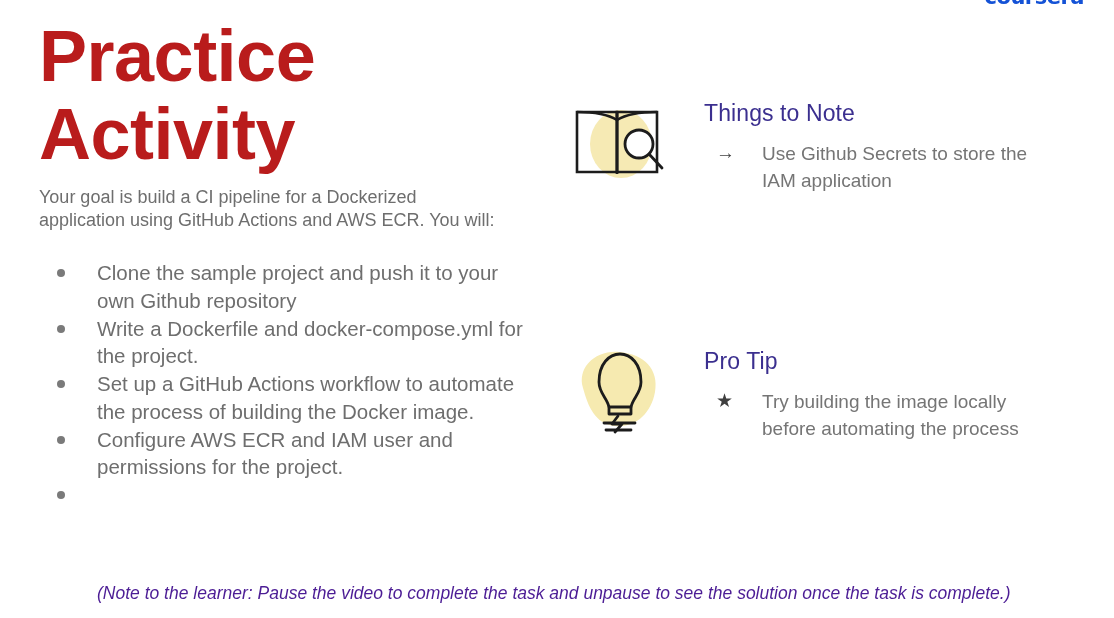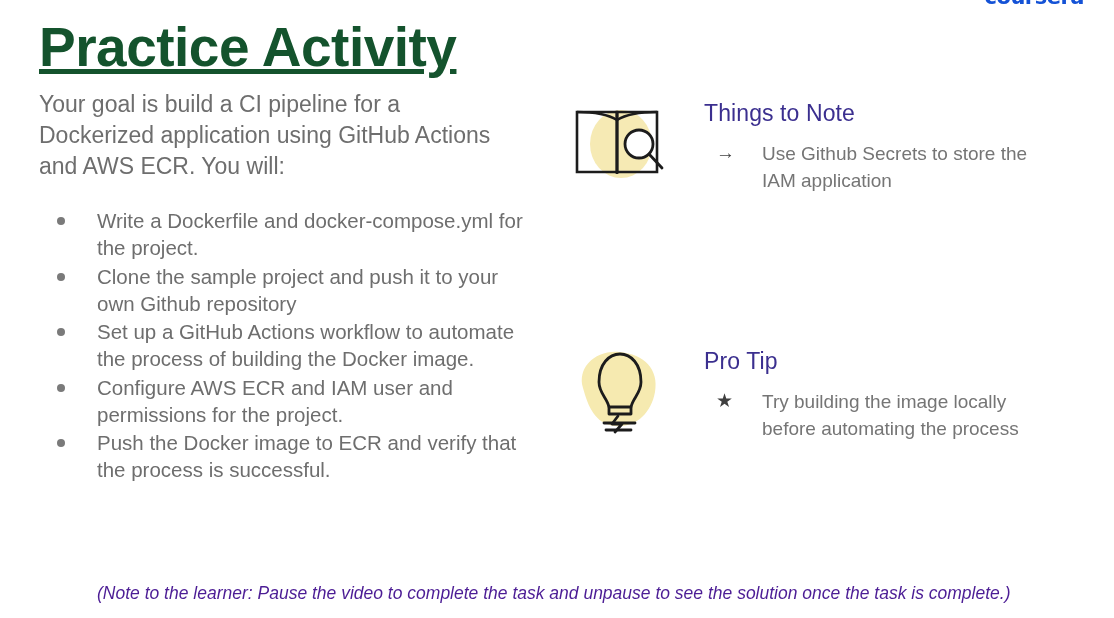--- a/index.html
+++ b/index.html
@@ -33,30 +33,29 @@
   }
 
   
   .left-col {
     position: absolute;
     left: 39px;
     top: 18px;
     width: 510px;
   }
   .page-title {
-    font-size: 55px;
+    font-size: 72px;
     font-weight: 700;
-    color: #14532d;
+    color: #b91c1c;
     letter-spacing: -0.5px;
     line-height: 1.08;
     margin: 0 0 12px 0;
-    text-decoration: underline;
   }
   .intro {
-    font-size: 23px;
+    font-size: 18px;
     line-height: 1.33;
     color: #6e6e6e;
     margin: 0;
     width: 460px;
   }
 
   .task-list {
     list-style: none;
     margin: 26px 0 0 0;
     padding: 0;
@@ -146,37 +145,36 @@
 
   <div class="brand">coursera</div>
 
   <div class="left-col">
     <h1 class="page-title">Practice Activity</h1>
     <p class="intro">Your goal is build a CI pipeline for a Dockerized application using GitHub Actions and AWS ECR. You will:</p>
 
     <ul class="task-list">
       <li class="task-item">
         <span class="dot"></span>
+        <span>Clone the sample project and push it to your own Github repository</span>
+      </li>
+      <li class="task-item">
+        <span class="dot"></span>
         <span>Write a Dockerfile and docker-compose.yml for the project.</span>
       </li>
       <li class="task-item">
         <span class="dot"></span>
-        <span>Clone the sample project and push it to your own Github repository</span>
-      </li>
-      <li class="task-item">
-        <span class="dot"></span>
         <span>Set up a GitHub Actions workflow to automate the process of building the Docker image.</span>
       </li>
       <li class="task-item">
         <span class="dot"></span>
         <span>Configure AWS ECR and IAM user and permissions for the project.</span>
       </li>
       <li class="task-item">
         <span class="dot"></span>
-        <span>Push the Docker image to ECR and verify that the process is successful.</span>
       </li>
     </ul>
   </div>
 
   <div class="panel panel-note">
     <div class="panel-icon">
       <svg width="108" height="96" viewBox="0 0 108 96" xmlns="http://www.w3.org/2000/svg">
         <ellipse cx="56" cy="48" rx="31" ry="34" fill="#f6eab4"></ellipse>
         <g fill="none" stroke="#1c1c1c" stroke-width="2.6">
           <path d="M12 16 H52 V76 H12 Z"></path>

